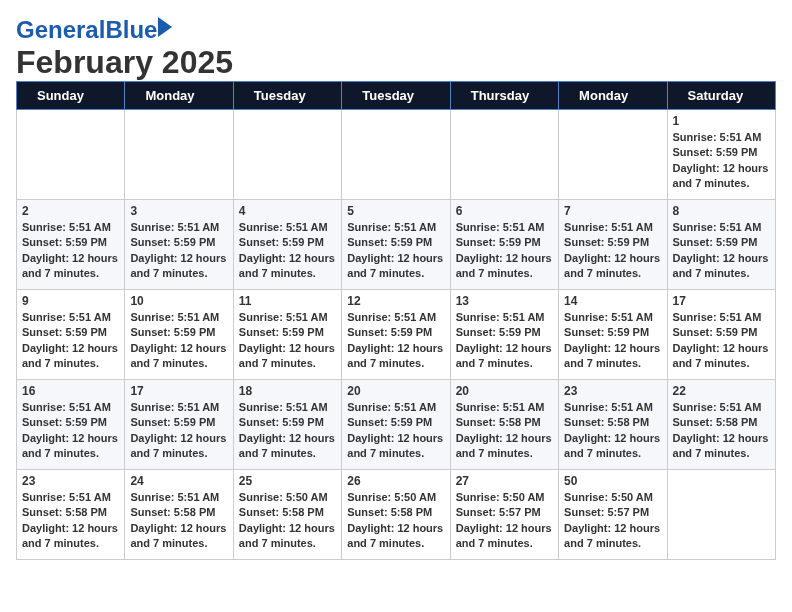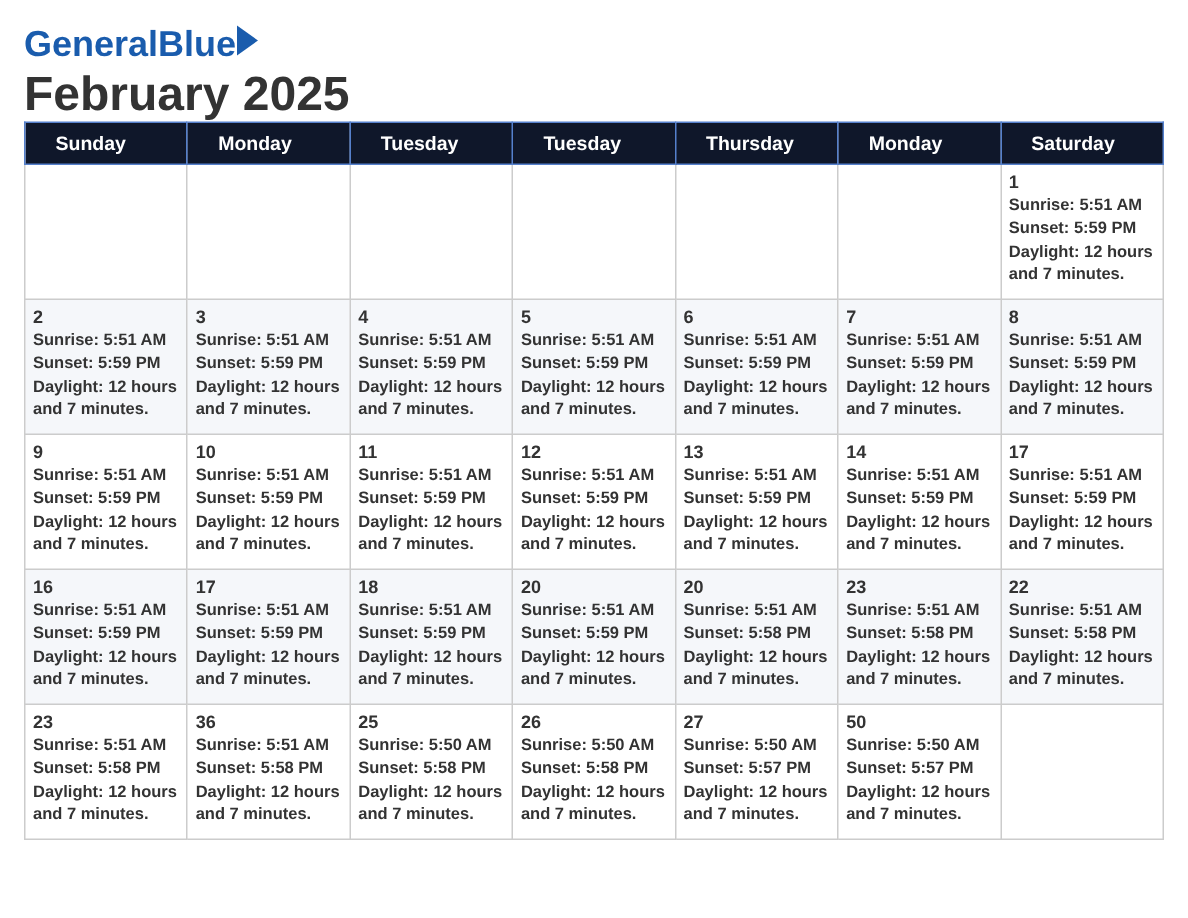--- a/index.html
+++ b/index.html
@@ -296,21 +296,21 @@
       </tr>
       <tr>
         <td>
           <span class="day-num">23</span>
           <div class="day-info" style="white-space: pre-line;">Sunrise: 5:51 AM
 Sunset: 5:58 PM
 Daylight: 12 hours
 and 7 minutes.</div>
         </td>
         <td>
-          <span class="day-num">36</span>
+          <span class="day-num">24</span>
           <div class="day-info" style="white-space: pre-line;">Sunrise: 5:51 AM
 Sunset: 5:58 PM
 Daylight: 12 hours
 and 7 minutes.</div>
         </td>
         <td>
           <span class="day-num">25</span>
           <div class="day-info" style="white-space: pre-line;">Sunrise: 5:50 AM
 Sunset: 5:58 PM
 Daylight: 12 hours

